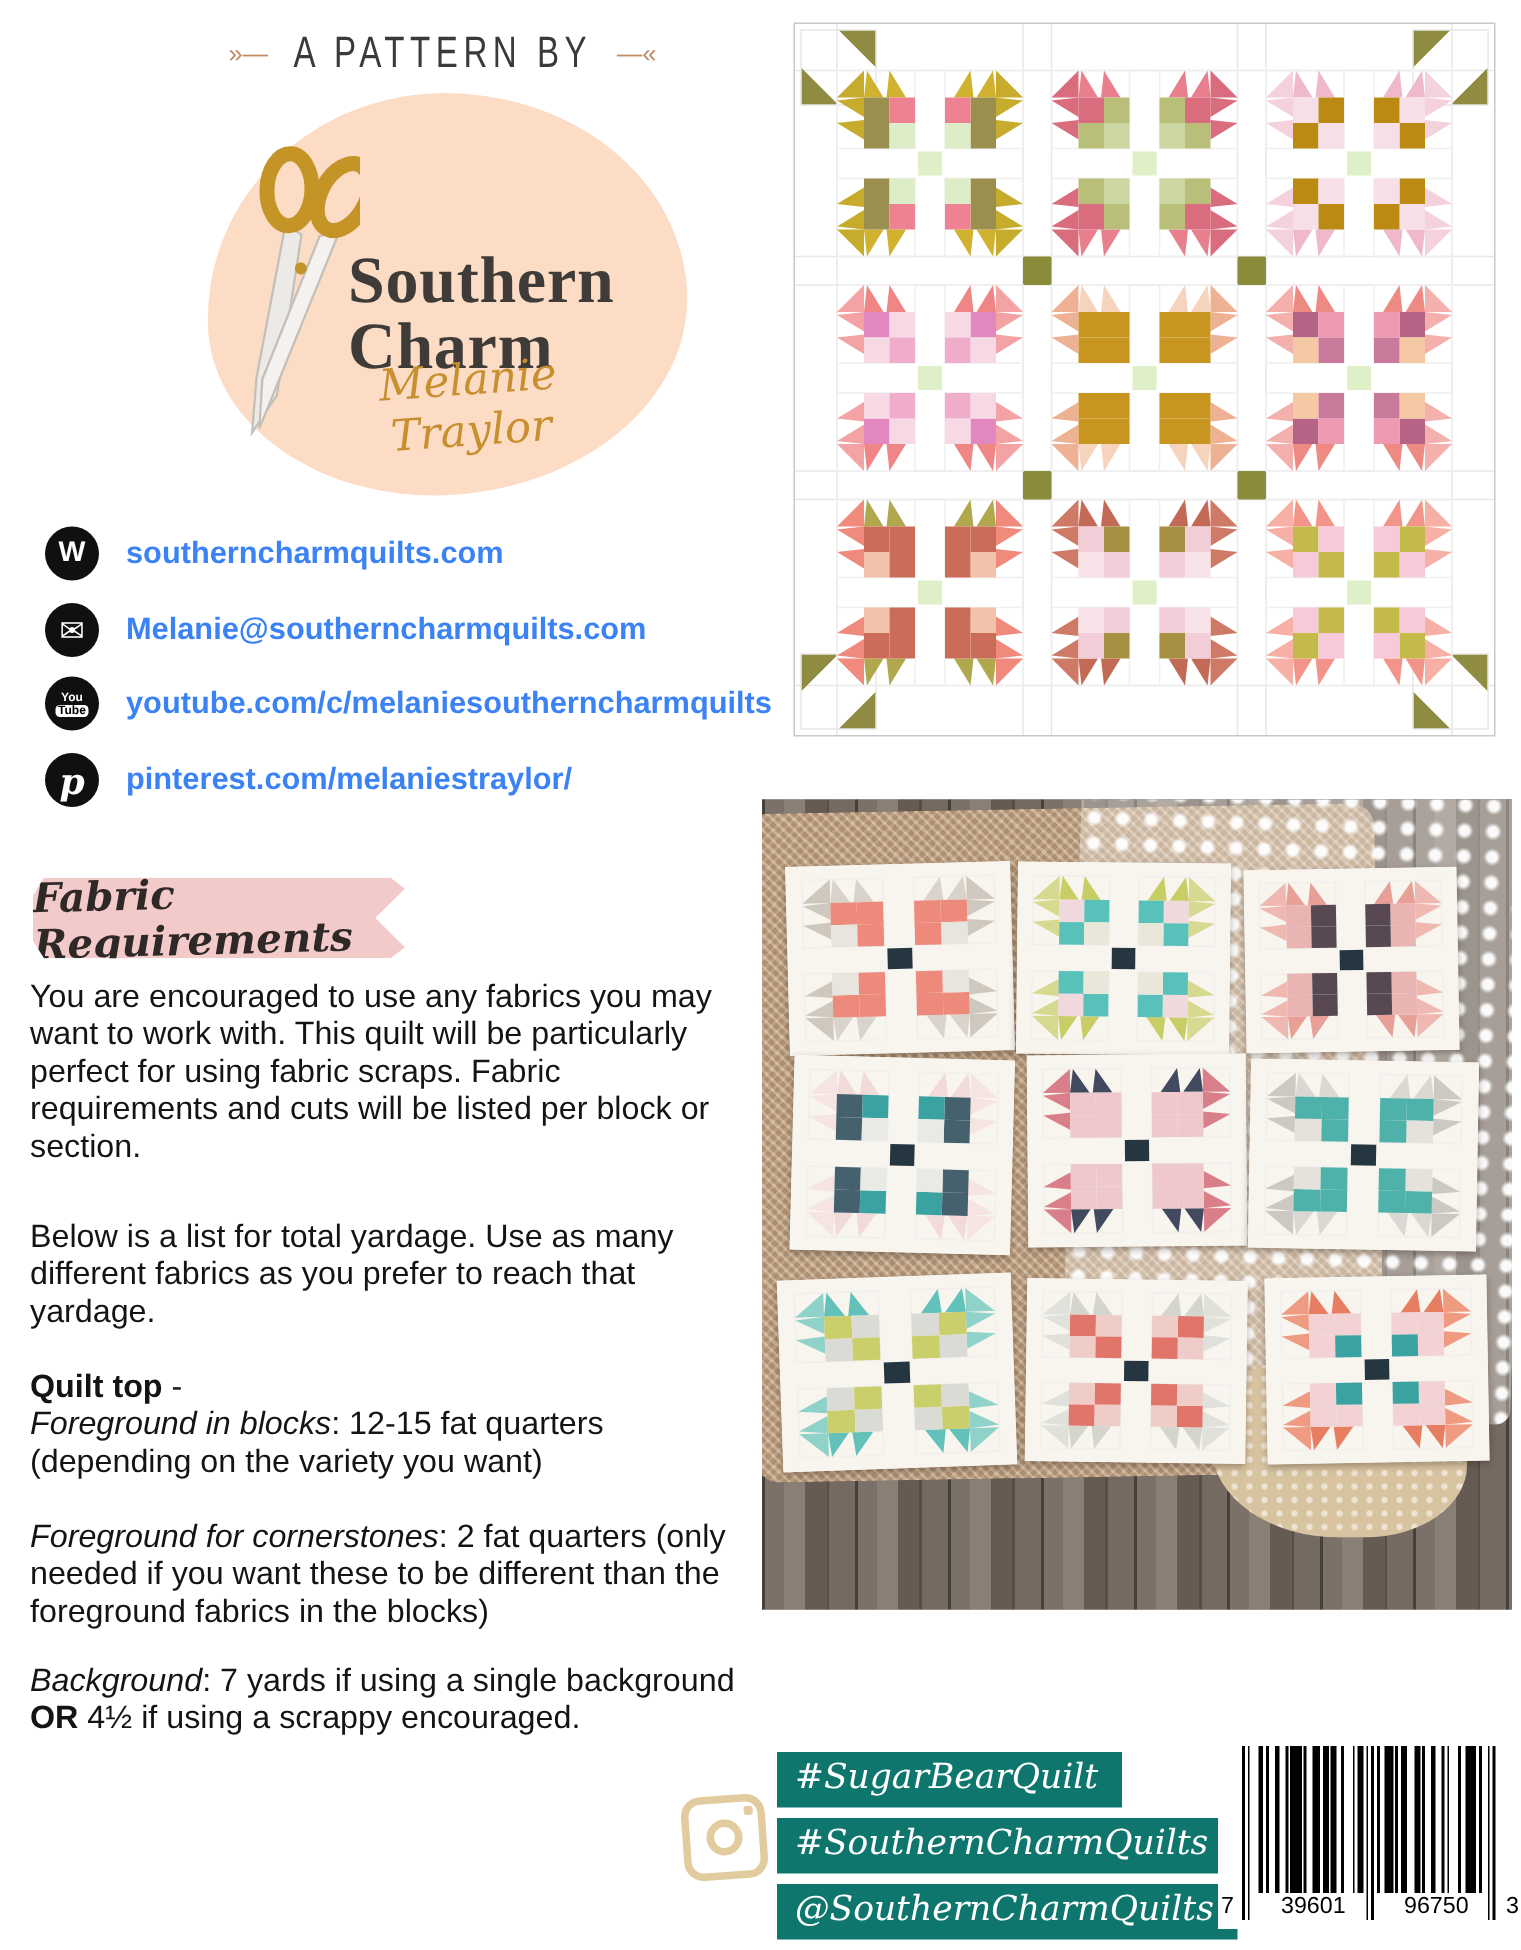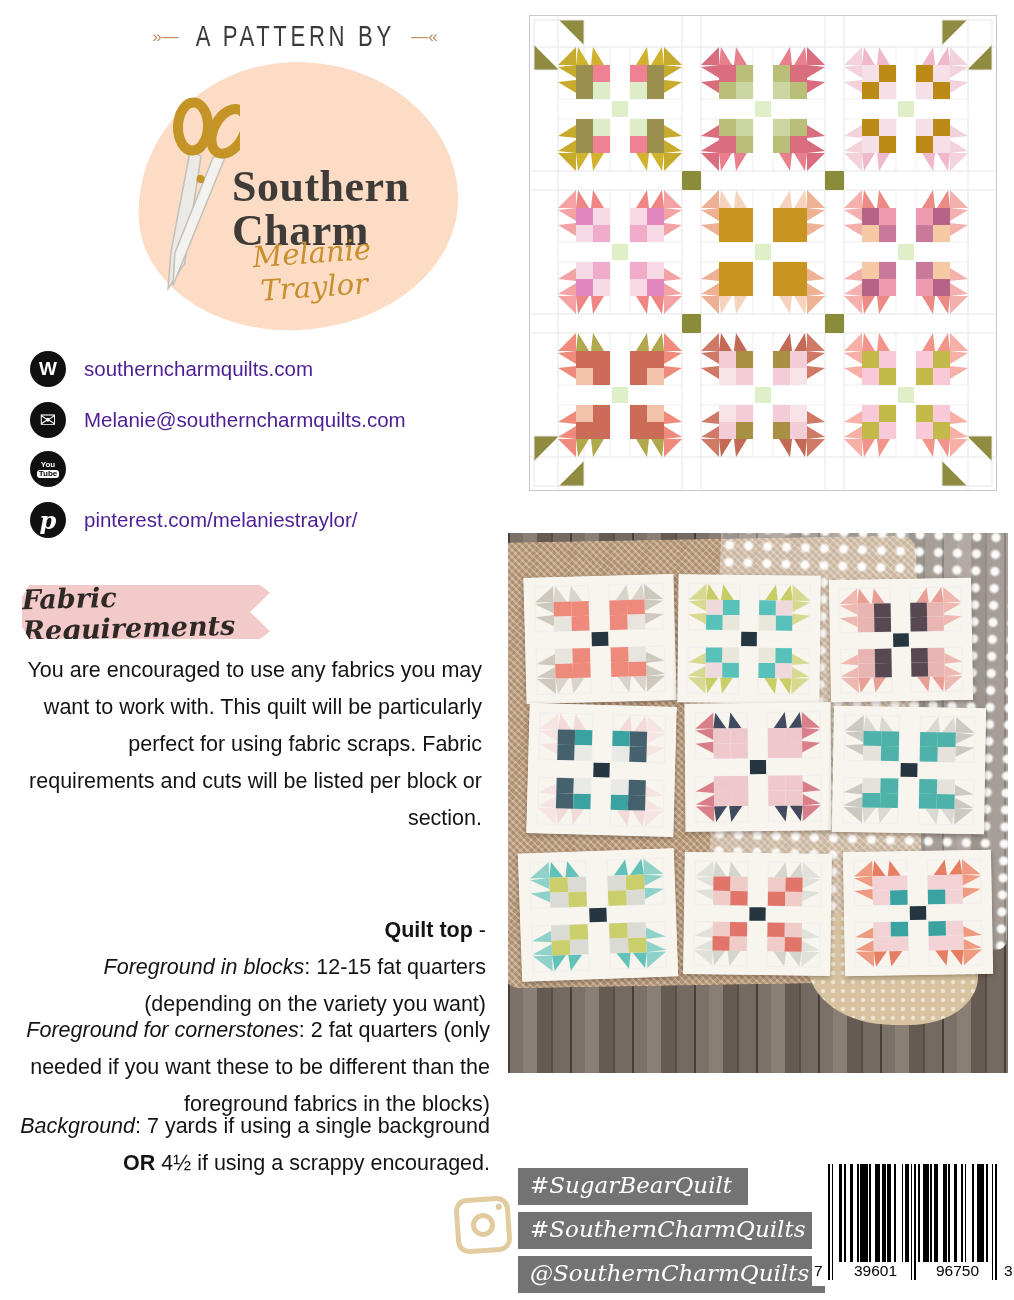--- a/index.html
+++ b/index.html
@@ -21,29 +21,29 @@
 
   
   .contact{position:absolute;left:30px;height:38px;display:flex;align-items:center;}
   .cicon{width:36px;height:36px;border-radius:50%;background:#101010;color:#fff;
     display:flex;align-items:center;justify-content:center;flex:0 0 36px;}
   .cicon.w{font-weight:700;font-size:19px;}
   .cicon.mail{font-size:20px;}
   .cicon.yt{flex-direction:column;font-size:8px;line-height:8px;font-weight:700;}
   .cicon.yt .tube{background:#fff;color:#000;border-radius:3px;padding:0 2px;margin-top:1px;}
   .cicon.pin{font-family:"DejaVu Serif",serif;font-style:italic;font-weight:700;font-size:24px;}
-  .ctext{margin-left:18px;font-size:20.5px;color:#4c1d95;}
+  .ctext{margin-left:18px;font-size:20.5px;color:#3b82f6;font-weight:bold;}
 
   
   .banner{position:absolute;left:22px;top:585px;width:248px;height:54px;
     display:flex;align-items:center;justify-content:center;
     clip-path:polygon(3% 0,96% 0,100% 14%,92% 50%,100% 86%,96% 100%,3% 100%,0 78%,0 22%);}
   .banner .h{font-family:"DejaVu Serif",serif;font-style:italic;font-weight:700;
     font-size:27px;color:#2e2927;transform:rotate(-1.5deg);}
-  .body{position:absolute;left:8px;font-size:21.5px;line-height:37px;color:#141414;text-align:right;}
+  .body{position:absolute;left:20px;font-size:21.5px;line-height:25px;color:#141414;}
   .body i{font-style:italic;}
   .body b{font-weight:700;}
 
   
   .diagram{position:absolute;left:528px;top:14px;width:470px;height:478px;}
 
   
   .photo{position:absolute;left:508px;top:533px;width:500px;height:540px;overflow:hidden;
     background:#6e645c;
     background-image:
@@ -64,21 +64,21 @@
     background-size:10px 9px;}
   .pblock{position:absolute;background:#f8f4ee;box-shadow:0 2px 5px rgba(40,30,20,.35);}
   .pblock svg{display:block;width:100%;height:100%;}
 
   
   .insta{position:absolute;left:455px;top:1197px;width:46px;height:46px;
     border:5px solid #e2cb9e;border-radius:13px;transform:rotate(-4deg);}
   .insta .lens{position:absolute;left:11px;top:11px;width:14px;height:14px;border:5px solid #e2cb9e;border-radius:50%;}
   .insta .dot{position:absolute;right:3px;top:3px;width:6px;height:6px;background:#e2cb9e;border-radius:2px;}
   .tags{position:absolute;left:518px;top:1168px;}
-  .tag{display:table;background:#737373;color:#fff;margin-bottom:7px;padding:4px 16px 7px 12px;
+  .tag{display:table;background:#0f766e;color:#fff;margin-bottom:7px;padding:4px 16px 7px 12px;
     font-family:"DejaVu Serif",serif;font-style:italic;font-size:23px;white-space:nowrap;}
   .barcode{position:absolute;left:812px;top:1162px;width:202px;height:124px;background:#fff;}
   .bars{position:absolute;left:16px;top:2px;display:flex;align-items:flex-start;}
   .bars span{display:block;}
   .bc-num{position:absolute;top:100px;font-size:15.5px;color:#000;background:#fff;padding:0 2px;}
 </style>
 </head>
 <body>
 
 <div id="page">
@@ -109,31 +109,33 @@
   </div>
   <div class="contact" style="top:401px">
     <div class="cicon mail">✉</div>
     <div class="ctext">Melanie@southerncharmquilts.com</div>
   </div>
   <div class="contact" style="top:450px">
     <div class="cicon yt">
       <span>You</span>
       <span class="tube">Tube</span>
     </div>
+    <div class="ctext">youtube.com/c/melaniesoutherncharmquilts</div>
   </div>
   <div class="contact" style="top:501px">
     <div class="cicon pin">p</div>
     <div class="ctext">pinterest.com/melaniestraylor/</div>
   </div>
 
   <div class="banner" id="banner" style="background: rgb(243, 202, 202);">
     <span class="h">Fabric Requirements</span>
   </div>
 
   <div class="body" style="top:652px;width:474px">You are encouraged to use any fabrics you may want to work with. This quilt will be particularly perfect for using fabric scraps. Fabric requirements and cuts will be listed per block or section.</div>
+  <div class="body" style="top:812px;width:474px">Below is a list for total yardage. Use as many different fabrics as you prefer to reach that yardage.</div>
 
   <div class="body" style="top:912px;width:478px">
     <div><b>Quilt top</b><span> -</span></div>
     <div><i>Foreground in blocks</i><span>: 12-15 fat quarters (depending on the variety you want)</span></div>
   </div>
 
   <div class="body" style="top:1012px;width:482px">
     <i>Foreground for cornerstones</i><span>: 2 fat quarters (only needed if you want these to be different than the foreground fabrics in the blocks)</span>
   </div>
 

